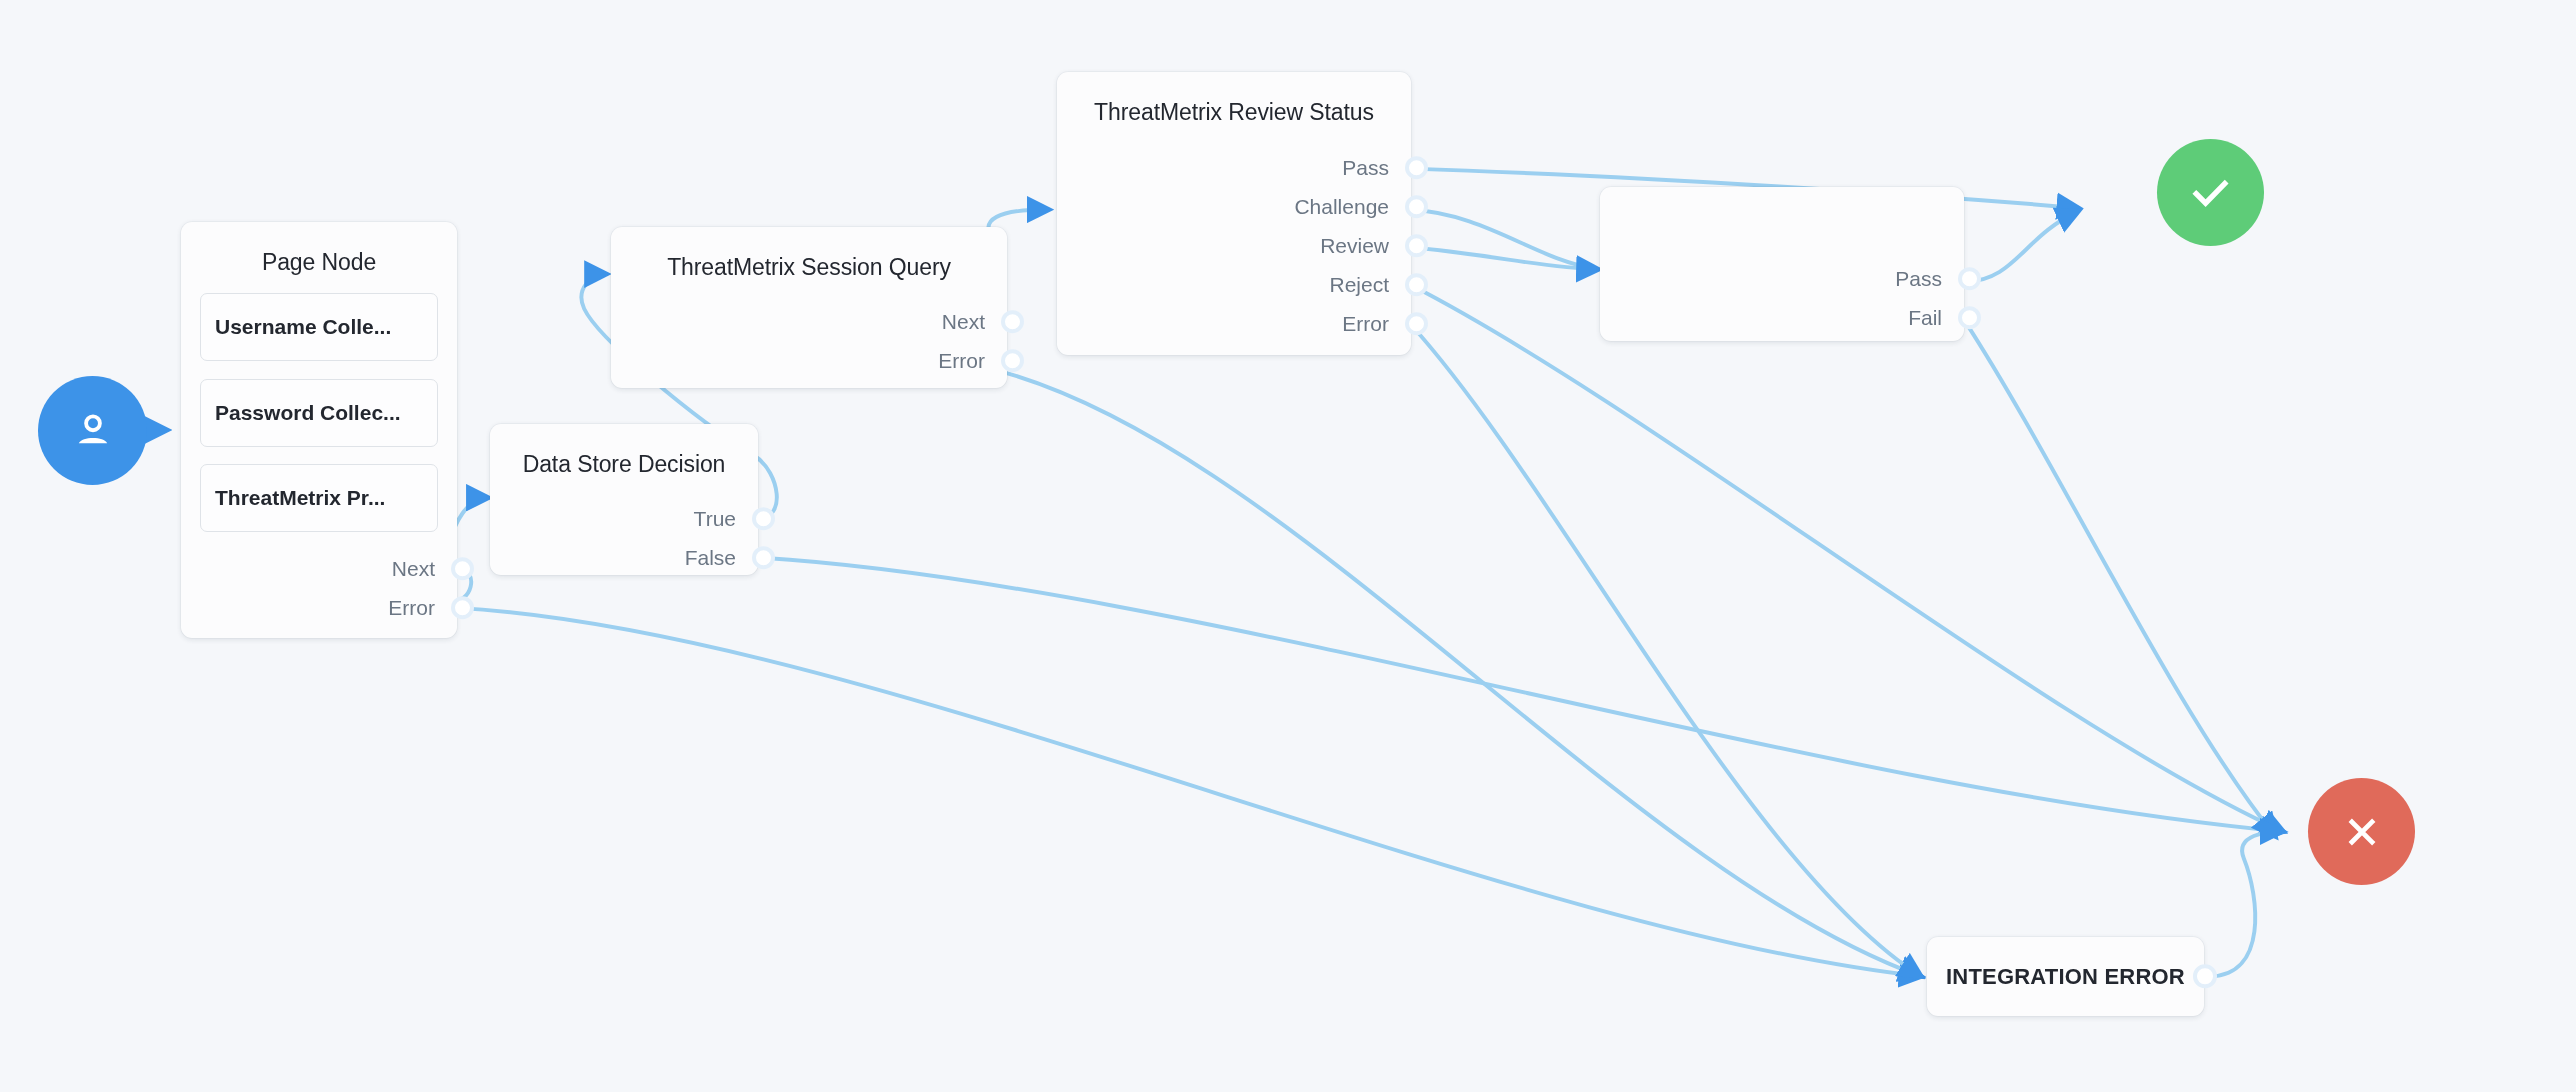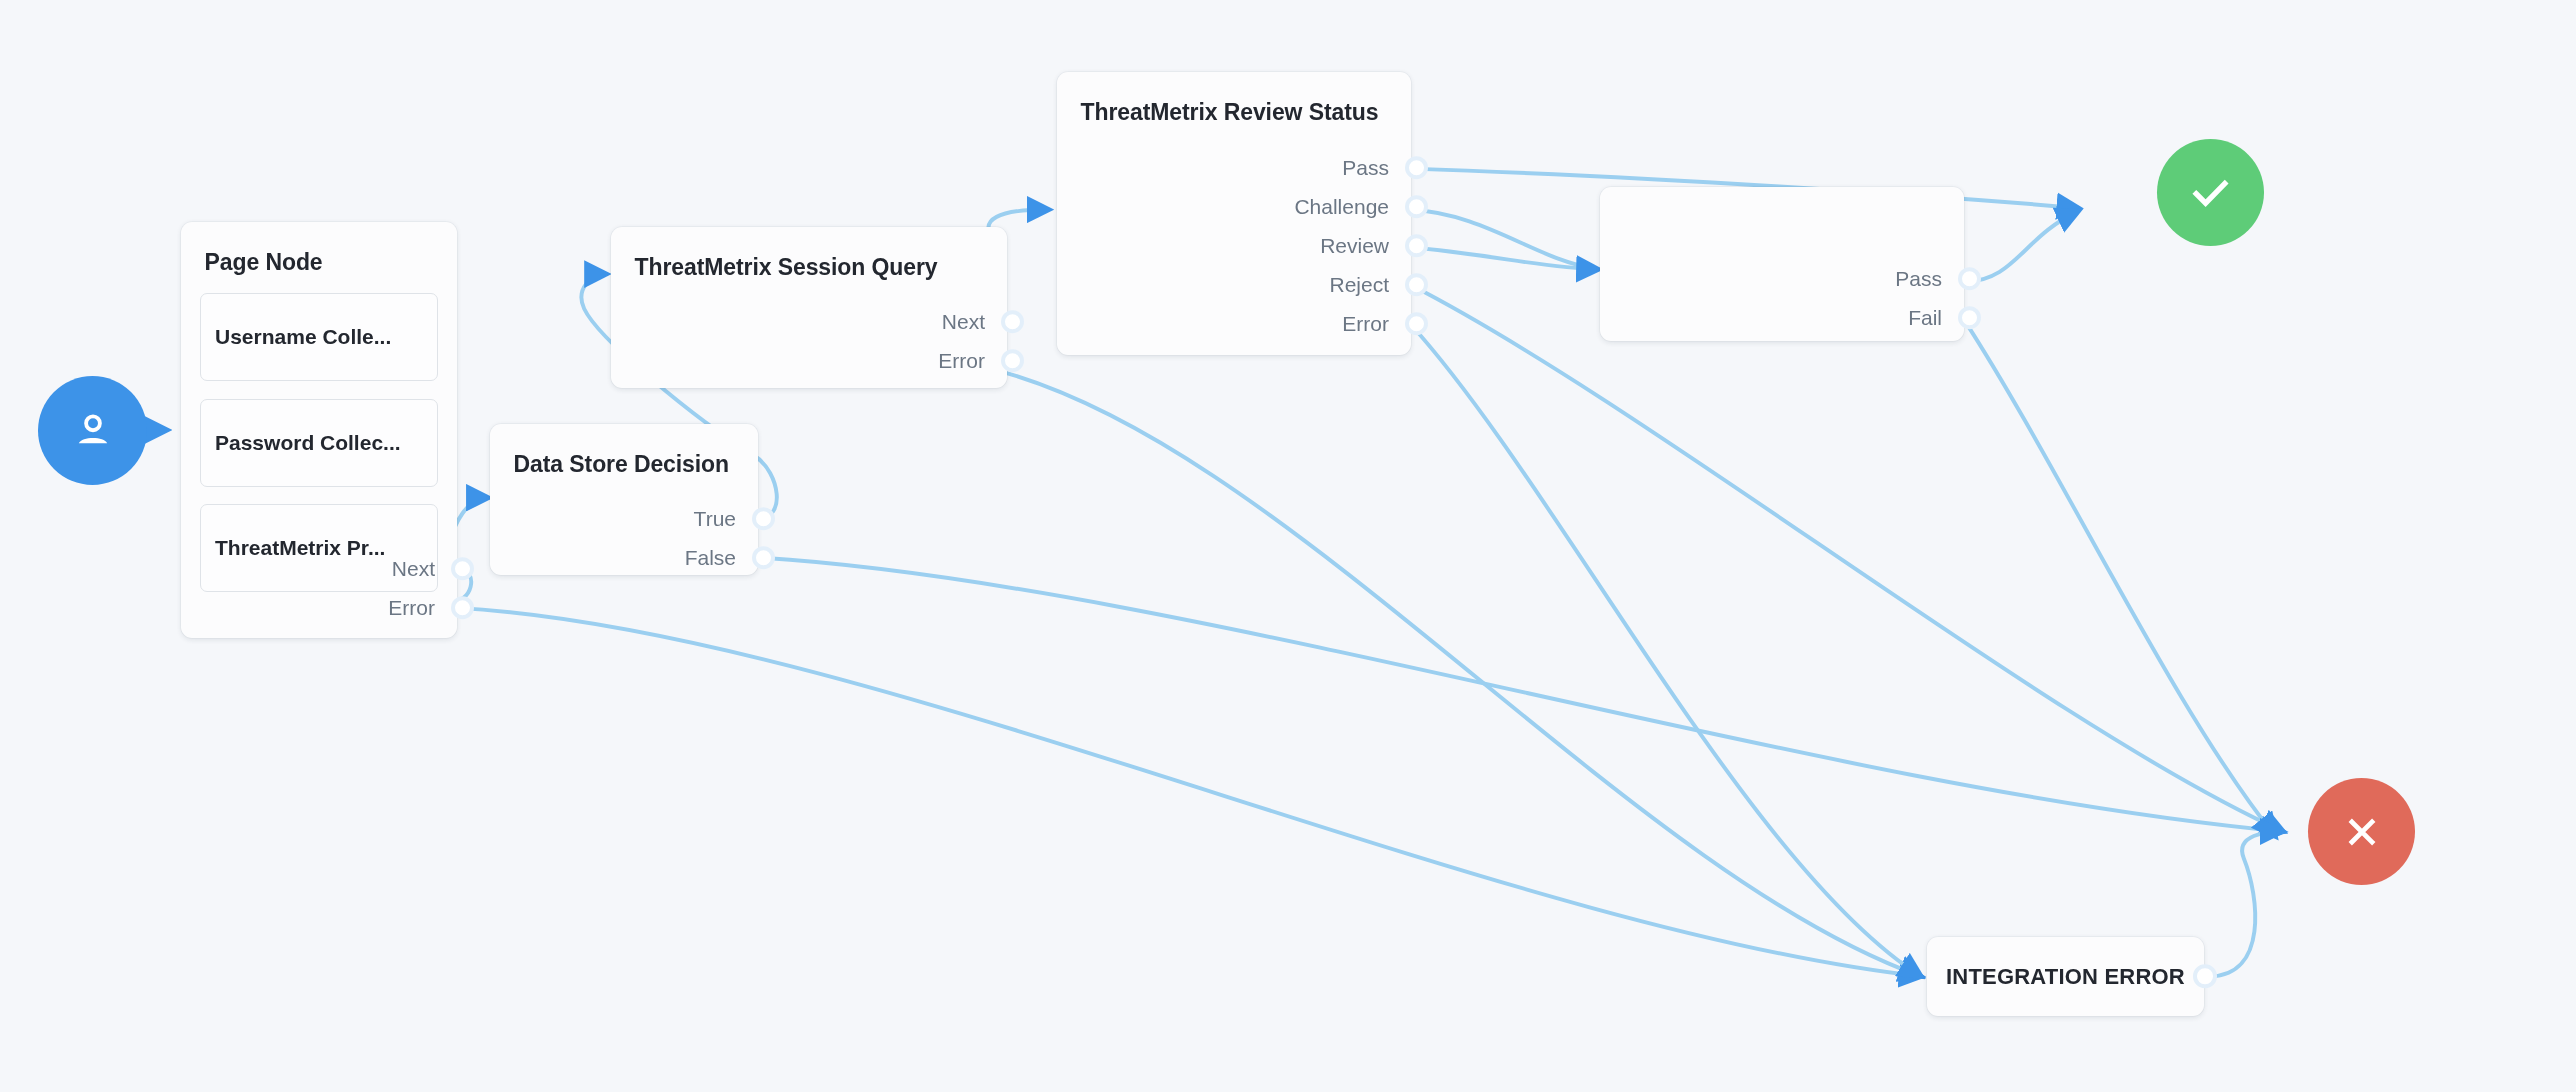--- a/index.html
+++ b/index.html
@@ -31,37 +31,38 @@
     position: absolute;
     background: #fcfcfd;
     border-radius: 11px;
     box-shadow: 0 1.6px 5.5px rgba(30, 45, 70, 0.10),
                 0 0 0 0.8px rgba(30, 45, 70, 0.045);
     box-sizing: border-box;
     z-index: 3;
   }
   .node-title {
     font-size: 23px;
-    font-weight: bold;
+    font-weight: normal;
     color: #23272f;
+    text-align: center;
     padding: 27px 23.6px 0 23.6px;
     letter-spacing: -0.1px;
     white-space: nowrap;
   }
   .chip-list {
     padding: 17.3px 19px 0 19px;
   }
   .chip {
     border: 1.3px solid #dfe3e8;
     border-radius: 7px;
     background: #fdfdfe;
     height: 50px;
     line-height: 50px;
     margin-bottom: 17.3px;
-    padding: 18px 14px;
+    padding: 8px 14px;
     font-size: 21px;
     font-weight: bold;
     color: #23272f;
     white-space: nowrap;
     overflow: hidden;
   }
   .ports {
     position: absolute;
     right: 0;
     width: 100%;

